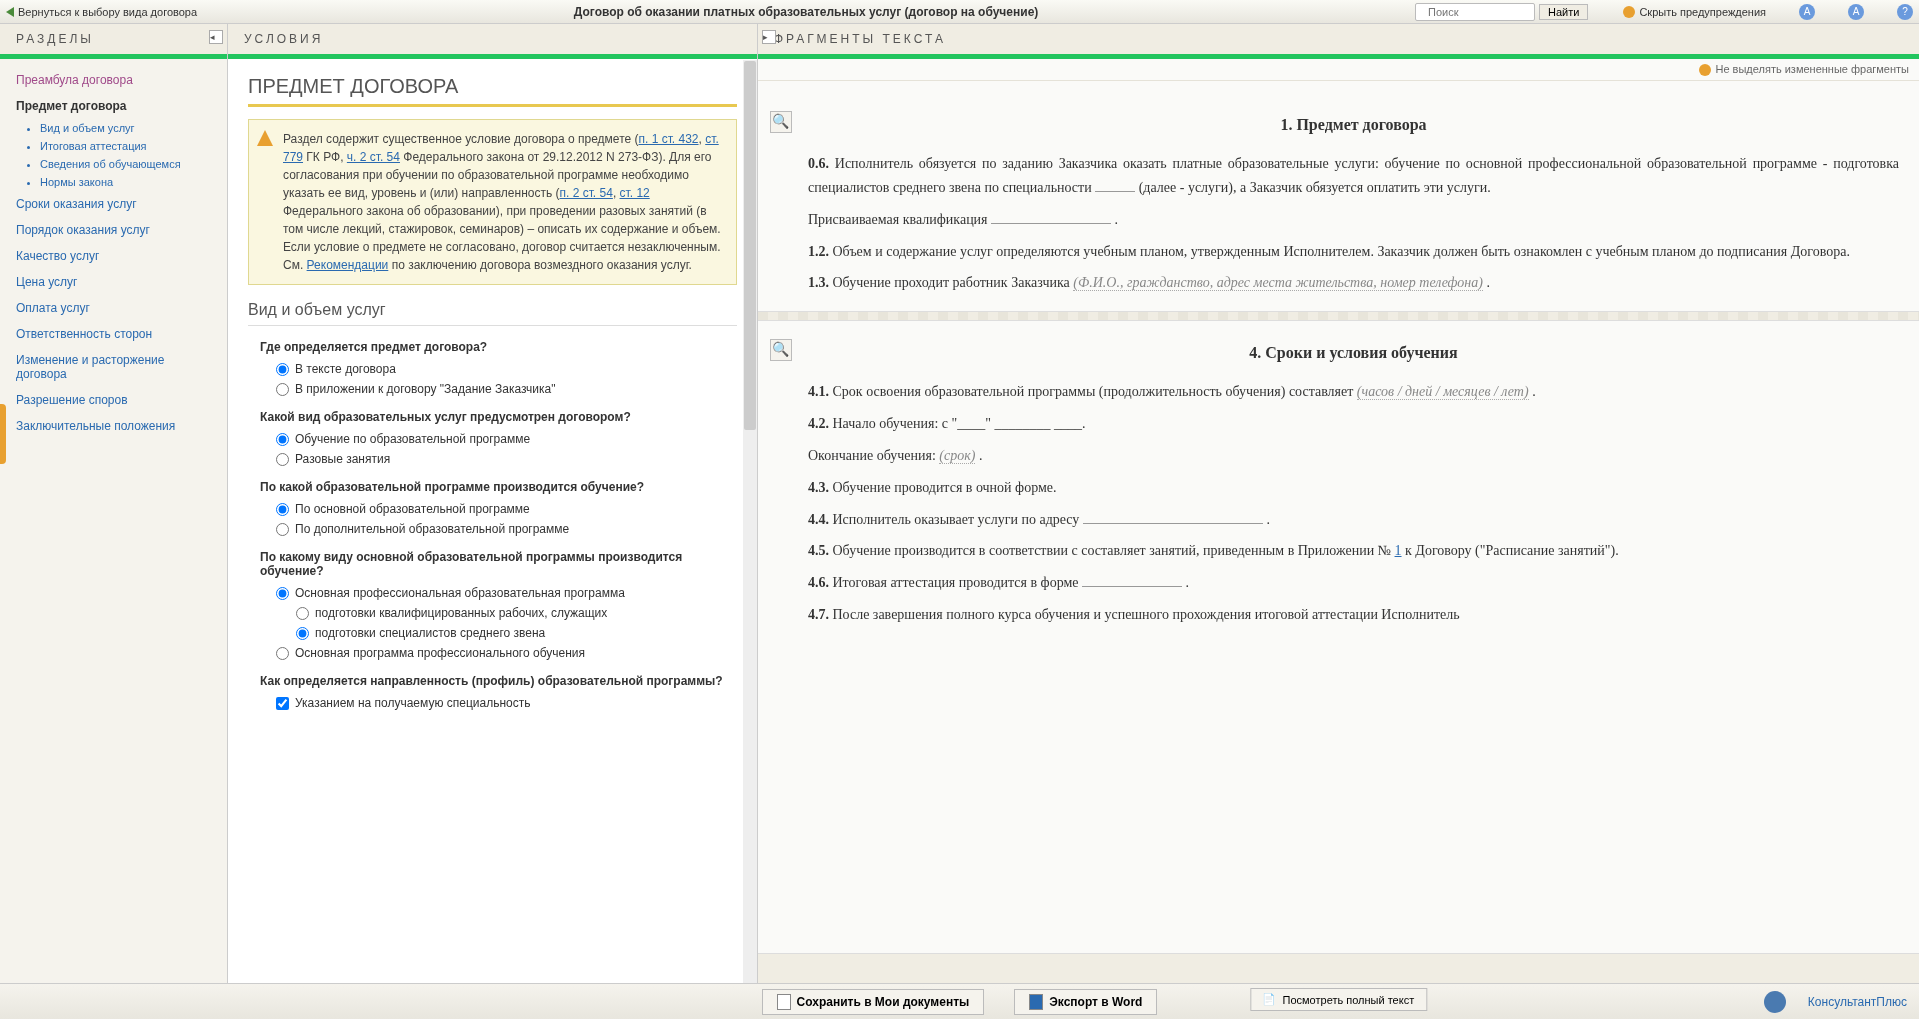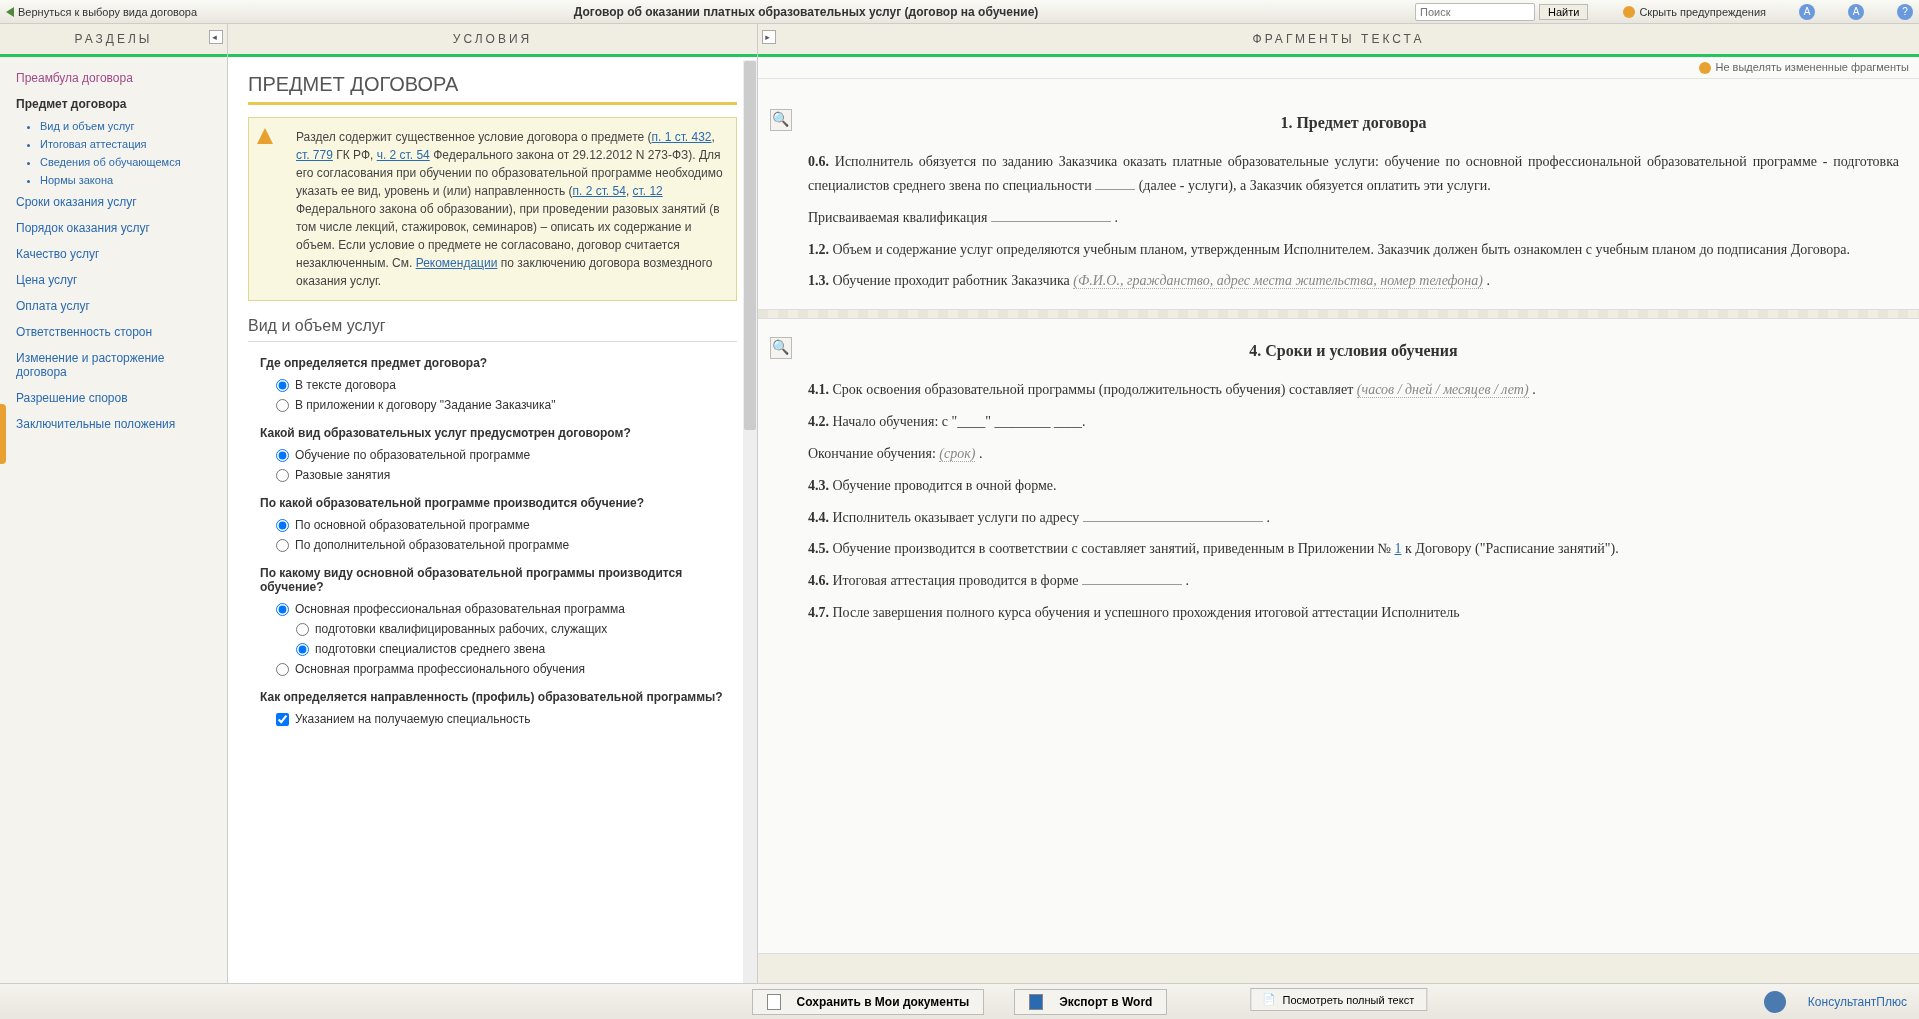--- a/index.html
+++ b/index.html
@@ -3,47 +3,47 @@
 <meta charset="utf-8">
 <style>
 * { box-sizing: border-box; margin: 0; padding: 0; }
 body { font-family: Arial, sans-serif; font-size: 12px; background: #f5f3ed; color: #333; overflow: hidden; }
 
 .topbar { display: flex; align-items: center; height: 24px; background: linear-gradient(#fafaf5,#e8e6de); border-bottom: 1px solid #ccc; padding: 0 6px; gap: 27px; }
 .back-btn { display: flex; align-items: center; gap: 4px; font-size: 11px; cursor: pointer; color: #333; }
 .arrow-left { width: 0; height: 0; border-top: 5px solid transparent; border-bottom: 5px solid transparent; border-right: 8px solid #4a8a3a; }
 .title-center { flex: 1; text-align: center; font-weight: bold; font-size: 12px; }
 .search-box { display: flex; align-items: center; }
-.search-input { width: 120px; height: 18px; border: 1px solid #bbb; border-radius: 2px; padding: 0 4px; font-size: 11px; }
+.search-input { width: 120px; height: 18px; border: 1px solid #bbb; border-radius: 2px; padding: 0 12px; font-size: 11px; }
 .find-btn { margin-left: 4px; font-size: 11px; border: 1px solid #bbb; background: #f0ede3; padding: 1px 8px; cursor: pointer; }
 .hide-warn { display: flex; align-items: center; gap: 4px; font-size: 11px; cursor: pointer; margin-left: 8px; }
 .warn-ico { width: 12px; height: 12px; background: #e8a030; border-radius: 50%; }
 .tool-ico { width: 16px; height: 16px; background: #6a9add; border-radius: 50%; margin-left: 6px; cursor: pointer; font-size: 10px; color: #fff; text-align: center; line-height: 16px; }
 
 .main { display: flex; height: calc(100vh - 24px - 36px); }
-.panel-header { text-align: center; font-size: 12px; letter-spacing: 3px; color: #555; padding: 8px 8px; border-bottom: 3px solid #22c55e; background: #f0ede3; position: relative; }
+.panel-header { font-size: 12px; letter-spacing: 3px; color: #555; padding: 8px 16px; border-bottom: 5px solid #22c55e; background: #f0ede3; position: relative; }
 .collapse-btn { position: absolute; top: 6px; width: 14px; height: 14px; border: 1px solid #aaa; background: #fff; font-size: 9px; line-height: 12px; cursor: pointer; }
 
 .sidebar { width: 228px; border-right: 1px solid #ccc; background: #f5f3ed; overflow-y: auto; position: relative; }
 .sidebar .collapse-btn { right: 4px; }
 .nav { padding: 8px 0; }
 .nav-item { padding: 6px 16px; color: #2a6ab0; font-size: 12px; cursor: pointer; }
 .nav-item.preamble { color: #a04a8a; }
 .nav-item.active { color: #333; font-weight: bold; }
 .nav-sub { padding-left: 28px; }
 .nav-sub-item { color: #2a6ab0; font-size: 11px; padding: 3px 0; cursor: pointer; list-style: disc; margin-left: 12px; display: list-item; }
 .side-tab { position: absolute; left: -2px; top: 380px; width: 8px; height: 60px; background: #e8a030; border-radius: 0 4px 4px 0; }
 
 .center { flex: 0 0 530px; border-right: 1px solid #ccc; background: #fff; display: flex; flex-direction: column; position: relative; }
 .center .panel-header { background: #f0ede3; }
 .center-body { flex: 1; overflow-y: auto; padding: 16px 20px; position: relative; }
 .center-scroll { position: absolute; right: 0; top: 36px; bottom: 0; width: 14px; background: #eee; }
 .center-scroll-thumb { width: 12px; margin: 1px; height: 40%; background: #ccc; border-radius: 2px; }
 .h1 { font-size: 20px; color: #555; font-weight: normal; margin-bottom: 12px; border-bottom: 3px solid #e8c850; padding-bottom: 6px; }
-.info-box { background: #faf7e0; border: 1px solid #e0d890; padding: 10px 12px 10px 47px; font-size: 12px; line-height: 1.5; color: #444; position: relative; margin-bottom: 16px; }
+.info-box { background: #faf7e0; border: 1px solid #e0d890; padding: 10px 12px 10px 34px; font-size: 12px; line-height: 1.5; color: #444; position: relative; margin-bottom: 16px; }
 .info-ico { position: absolute; left: 8px; top: 10px; width: 16px; height: 16px; background: #e8a030; clip-path: polygon(50% 0, 100% 100%, 0 100%); }
 .info-box a { color: #2a6ab0; text-decoration: underline; cursor: pointer; }
 .h2 { font-size: 16px; color: #555; font-weight: normal; margin: 12px 0; border-bottom: 1px solid #ddd; padding-bottom: 6px; }
 .question { font-weight: bold; font-size: 12px; margin: 14px 0 8px 12px; }
 .opt { display: flex; align-items: center; gap: 6px; margin: 6px 0 6px 28px; font-size: 12px; }
 .opt.indent { margin-left: 48px; }
 .opt input[type=radio], .opt input[type=checkbox] { cursor: pointer; }
 
 .right { flex: 1; background: #fafaf8; display: flex; flex-direction: column; position: relative; }
 .right .panel-header { background: #f0ede3; }
@@ -56,21 +56,21 @@
 .doc-p b { font-weight: bold; }
 .doc-blank { display: inline-block; border-bottom: 1px solid #999; min-width: 80px; }
 .doc-italic { font-style: italic; color: #888; border-bottom: 1px dotted #aaa; }
 .doc-link { color: #2a6ab0; text-decoration: underline; cursor: pointer; }
 .divider { height: 10px; margin: 16px -20px 16px -50px; background: repeating-linear-gradient(90deg,#e8e5da 0 10px,#f0ede3 10px 20px); border-top: 1px solid #ddd; border-bottom: 1px solid #ddd; }
 .mag-ico { position: absolute; left: -38px; width: 22px; height: 22px; border: 1px solid #bbb; background: #f5f3ed; cursor: pointer; font-size: 14px; text-align: center; line-height: 20px; }
 .full-text-btn { position: absolute; bottom: -28px; left: 50%; transform: translateX(-50%); background: #f5f3ed; border: 1px solid #bbb; padding: 4px 12px; font-size: 11px; cursor: pointer; z-index: 5; display: flex; align-items: center; gap: 6px; }
 .right-footer { position: relative; height: 30px; border-top: 1px solid #ddd; background: #f0ede3; }
 
 .bottombar { height: 36px; background: linear-gradient(#f5f3ed,#e8e6de); border-top: 1px solid #ccc; display: flex; align-items: center; justify-content: center; gap: 30px; position: relative; }
-.bottom-btn { display: flex; align-items: center; gap: 16px; border: 1px solid #bbb; background: #f5f3ed; padding: 4px 14px; font-size: 12px; font-weight: bold; cursor: pointer; }
+.bottom-btn { display: flex; align-items: center; gap: 6px; border: 1px solid #bbb; background: #f5f3ed; padding: 4px 14px; font-size: 12px; font-weight: bold; cursor: pointer; }
 .doc-ico { width: 14px; height: 16px; border: 1px solid #888; background: #fff; }
 .brand { position: absolute; right: 12px; display: flex; align-items: center; gap: 22px; color: #2a6ab0; font-size: 12px; }
 .brand-ico { width: 22px; height: 22px; background: #4a7ab0; border-radius: 50%; }
 </style>
 </head>
 <body>
 
 <div class="topbar">
   <div class="back-btn">
     <span class="arrow-left"></span>

